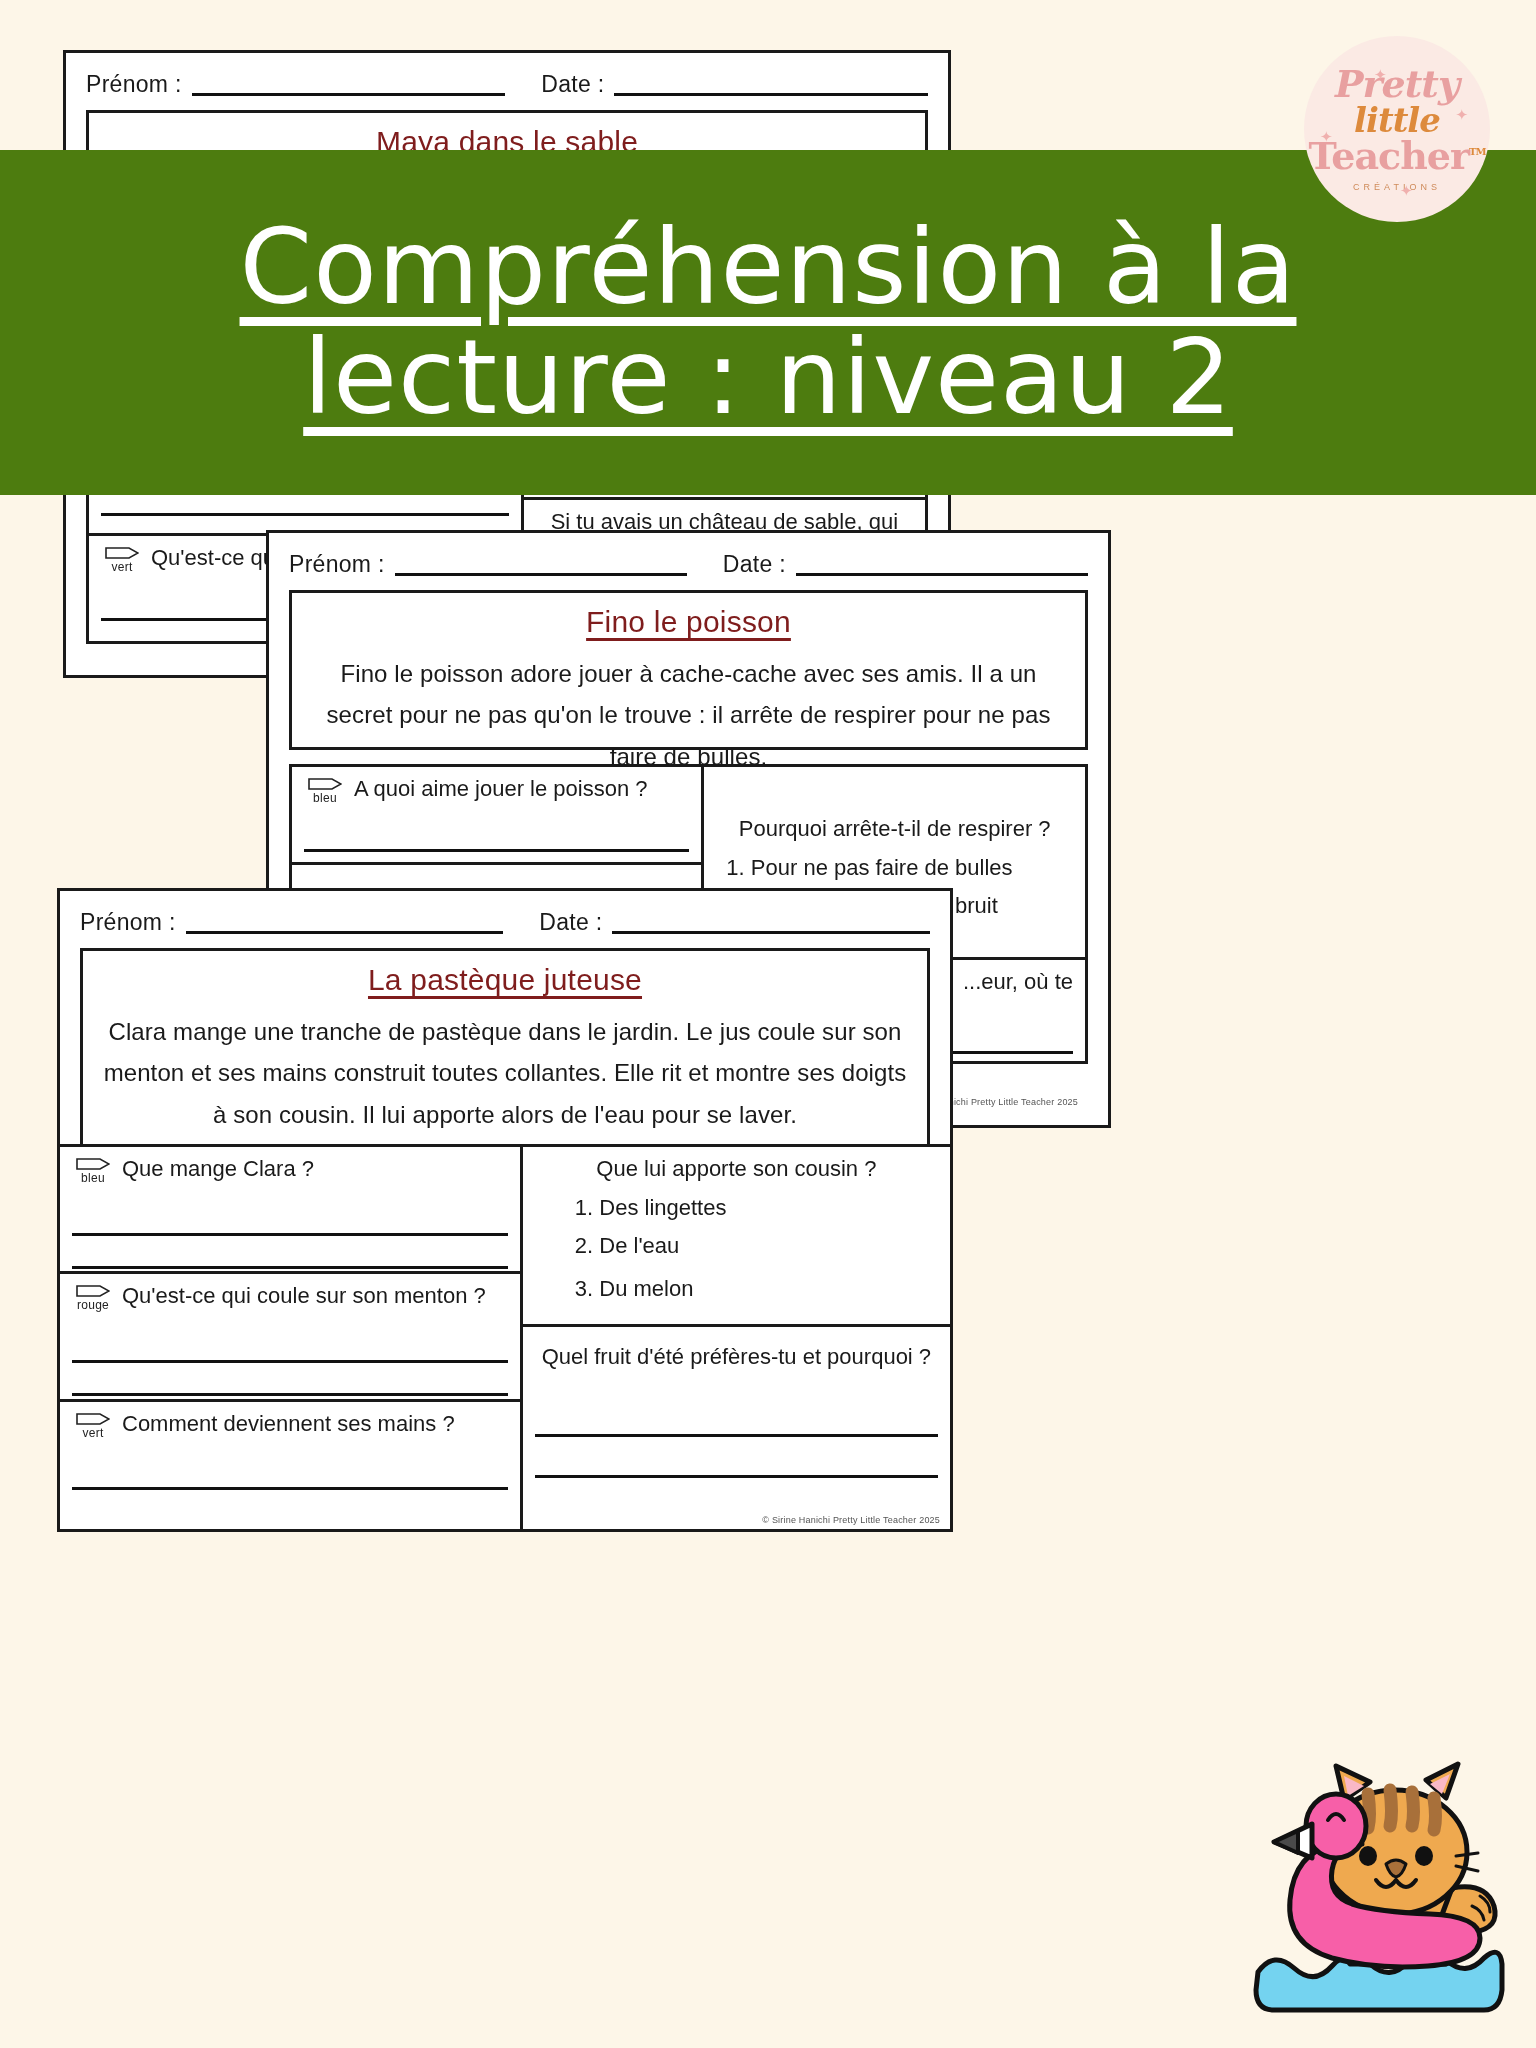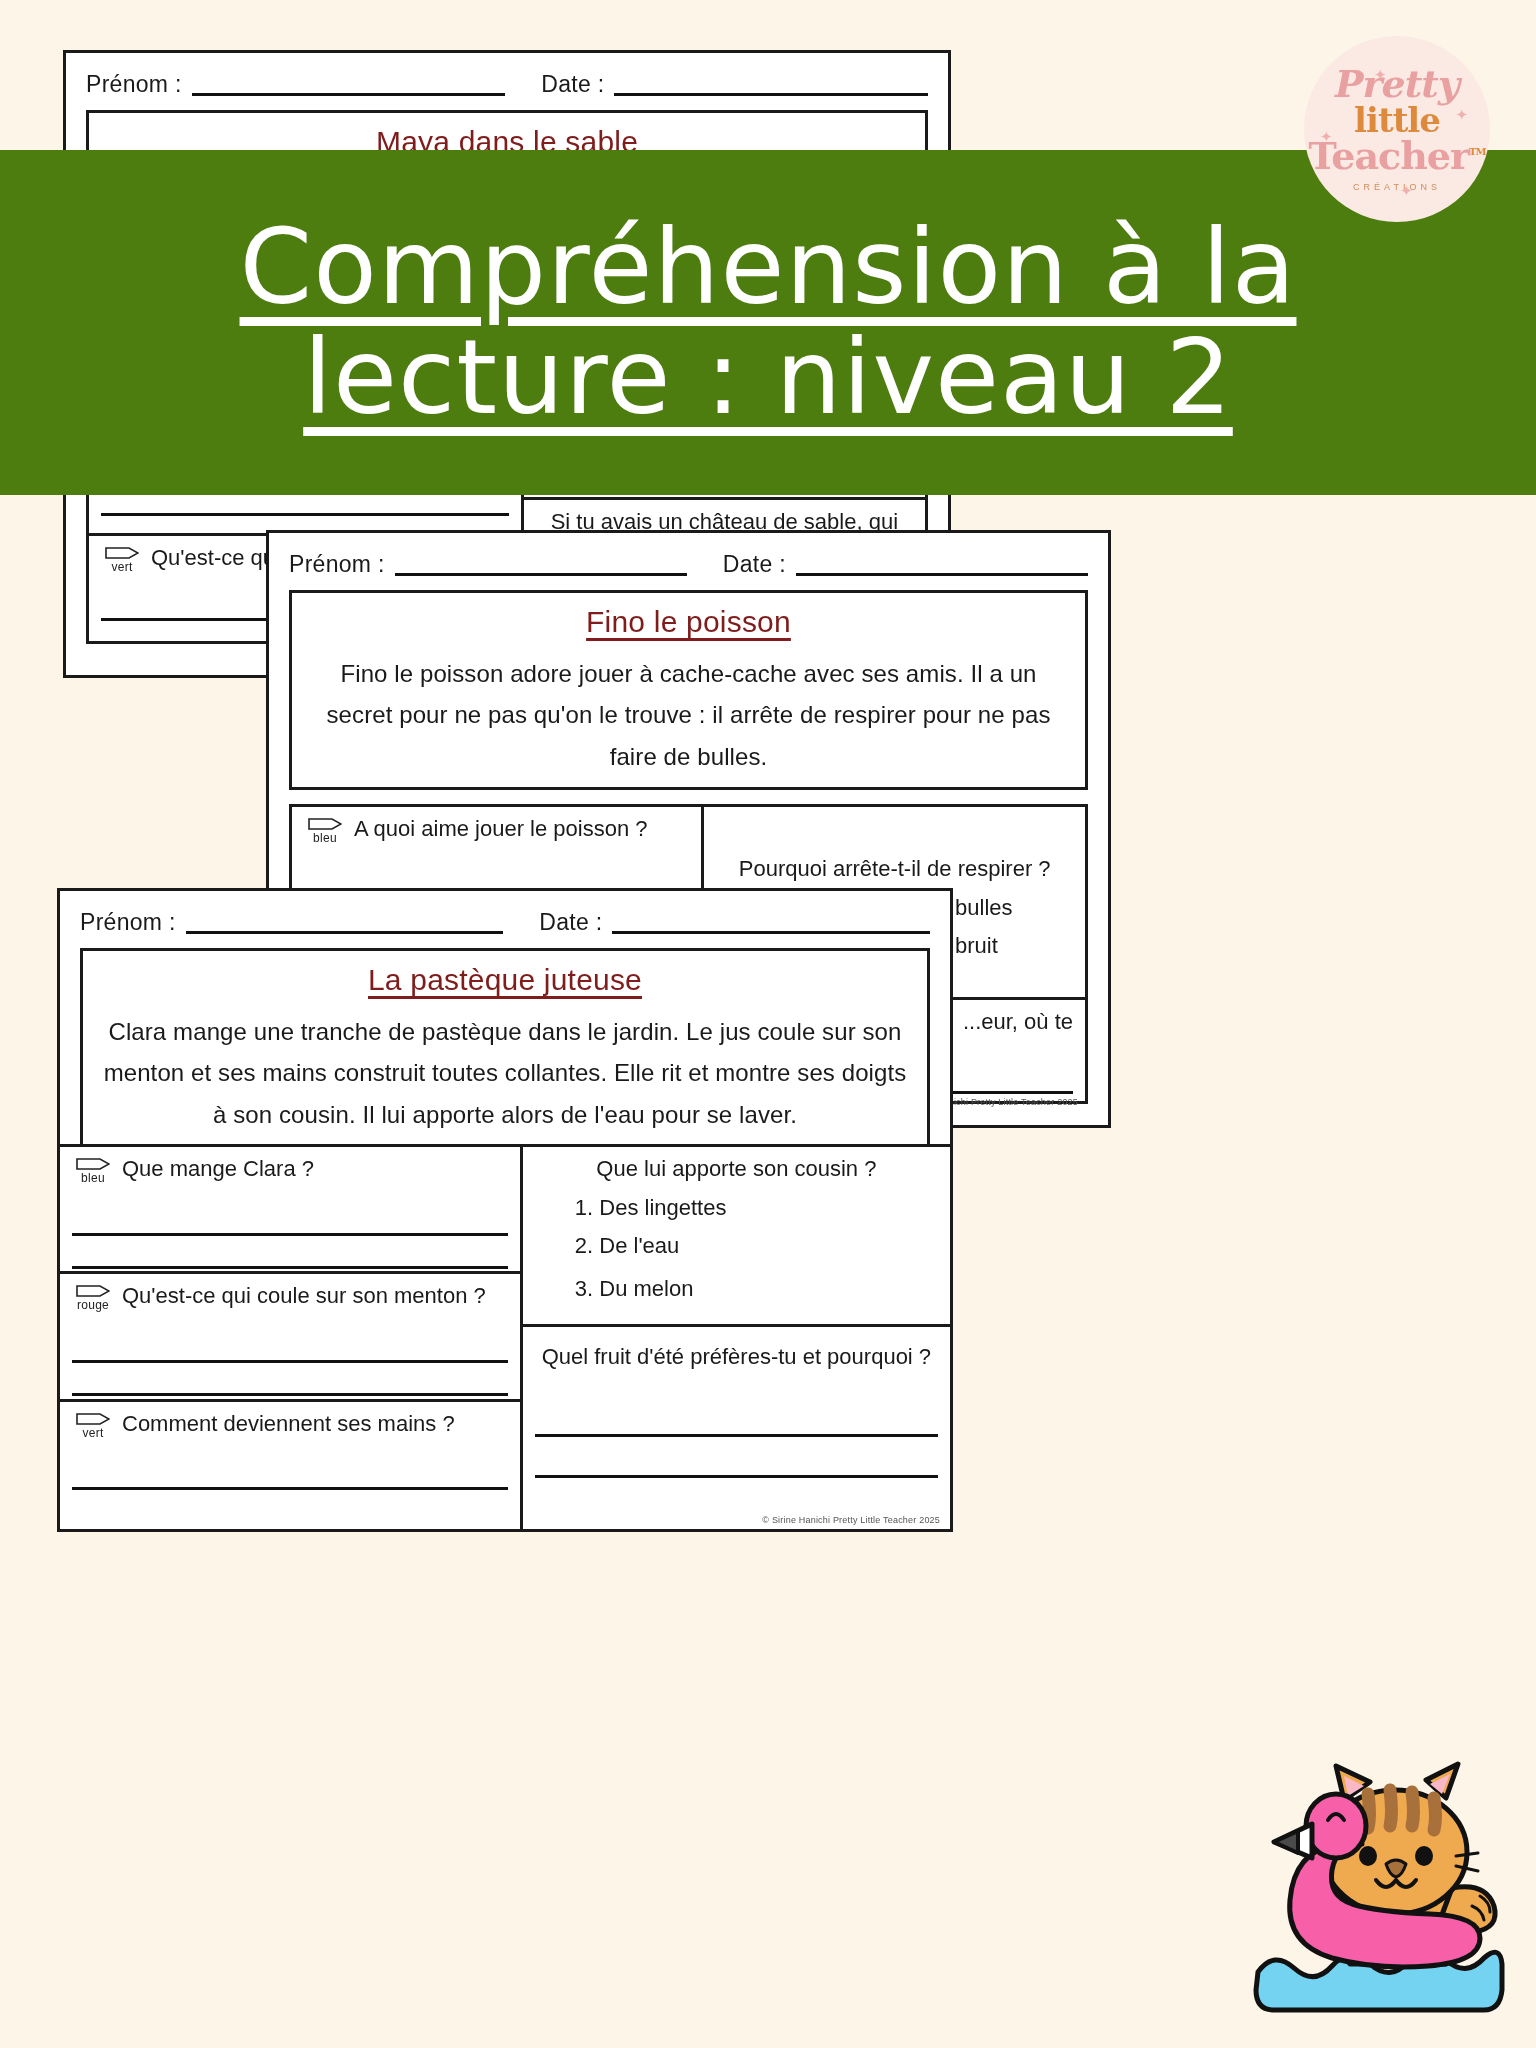--- a/index.html
+++ b/index.html
@@ -85,21 +85,21 @@
   }
 
   
   #logo{
     position:absolute;right:46px;top:36px;width:186px;height:186px;border-radius:50%;
     background:#fbeae4;z-index:70;
     display:flex;flex-direction:column;align-items:center;justify-content:center;
   }
   .logo-w1{font-family:"DejaVu Serif",serif;font-style:italic;font-weight:700;
            font-size:38px;color:#e8a0a0;line-height:.95;letter-spacing:-1px;}
-  .logo-w2{font-family:"DejaVu Serif",serif;font-weight:700;
+  .logo-w2{font-family:"DejaVu Serif",serif;font-style:italic;font-weight:700;
            font-size:34px;color:#dd8a3c;line-height:1;letter-spacing:-1px;}
   .logo-w3{font-family:"DejaVu Serif",serif;font-weight:700;
            font-size:38px;color:#e8a0a0;line-height:1;letter-spacing:-1px;position:relative;}
   .logo-tm{font-size:10px;vertical-align:super;color:#dd8a3c;}
   .logo-sub{font-size:9px;letter-spacing:4px;color:#cf8b5a;margin-top:7px;}
   .spark{position:absolute;color:#f0b0ae;font-size:15px;}
 
   
   #cat{position:absolute;left:1240px;top:1740px;width:300px;height:280px;z-index:50;}
 </style>
@@ -187,21 +187,21 @@
 <div class="sheet" id="ws-fino" style="left:266px;top:530px;width:845px;height:598px;">
   <div class="sheet-inner">
     <div class="namerow">
       <span class="lbl">Prénom :</span>
       <span class="rule" style="max-width:310px;"></span>
       <span class="gap"></span>
       <span class="lbl">Date :</span>
       <span class="rule"></span>
     </div>
 
-    <div class="storybox" style="height:200px;">
+    <div class="storybox" style="height:160px;">
       <div class="story-title">Fino le poisson</div>
       <div class="story-text">Fino le poisson adore jouer à cache-cache avec ses amis. Il a un secret pour ne pas qu'on le trouve : il arrête de respirer pour ne pas faire de bulles.</div>
     </div>
 
     <div class="qgrid" style="height:300px;margin-top:14px;border-top:3px solid #1a1a1a;">
       <div class="qcol left">
         <div class="qcell" style="height:33.33%;">
           <div class="qtext">
             <span class="pencil">
               <svg width="34" height="14" viewBox="0 0 34 14">

